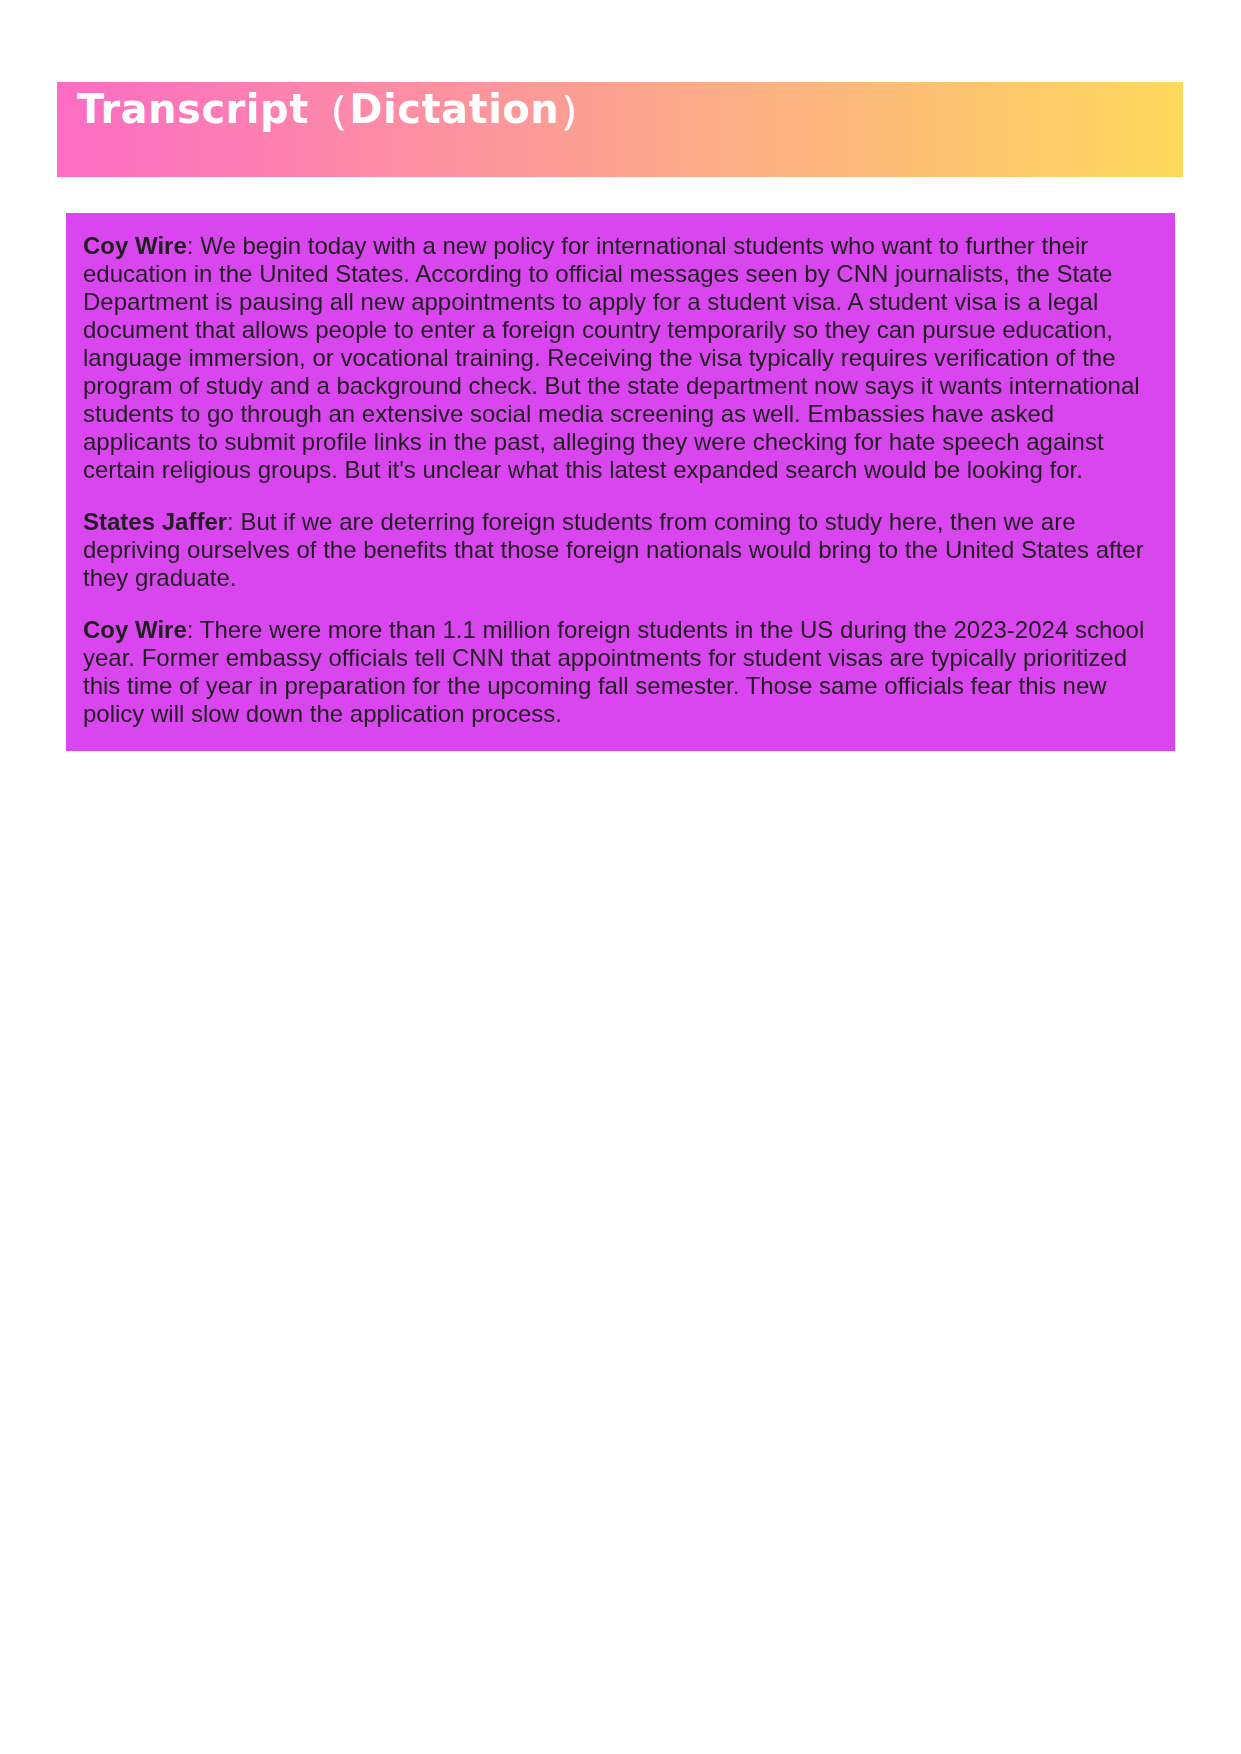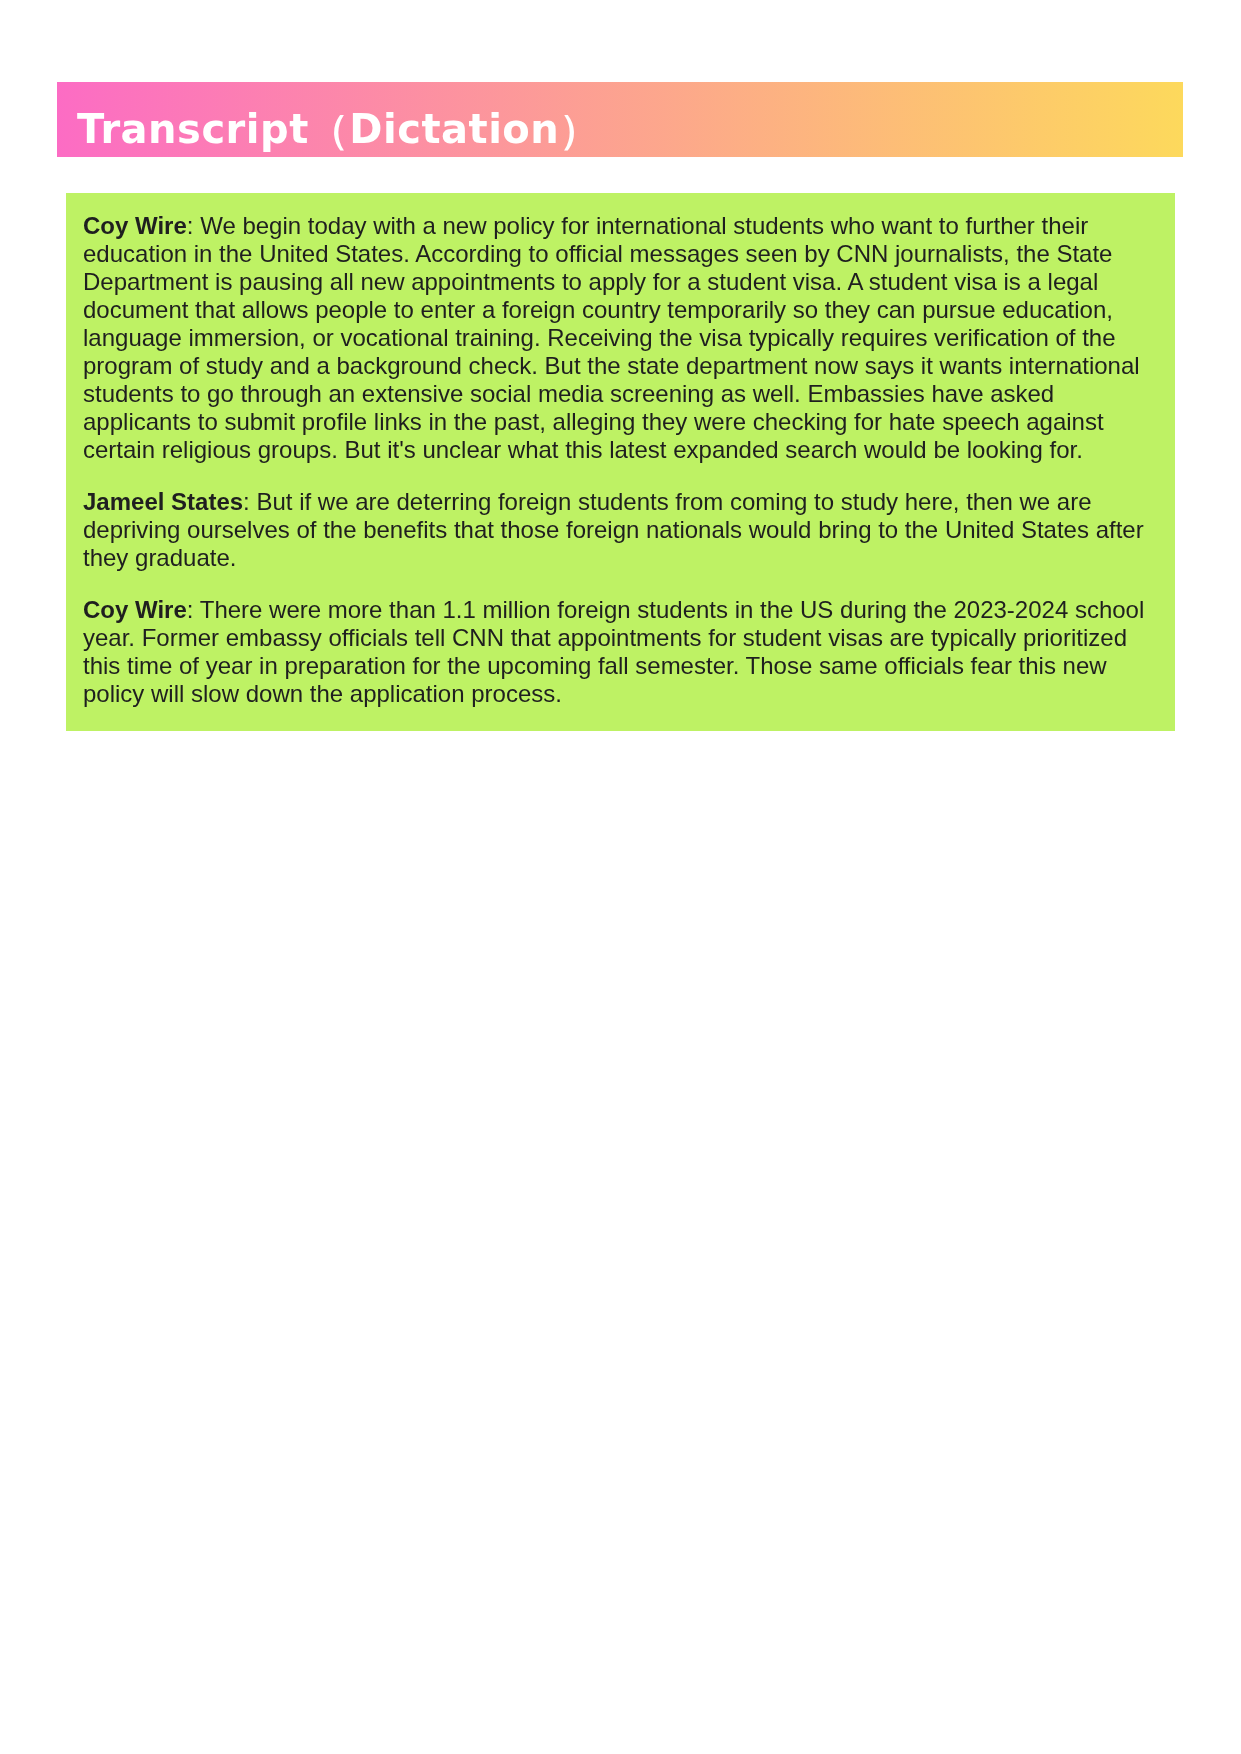--- a/index.html
+++ b/index.html
@@ -11,24 +11,24 @@
     font-family: "Liberation Sans", sans-serif;
   }
   .page {
     position: relative;
     width: 1241px;
     min-height: 1754px;
     background: #ffffff;
   }
   .banner {
     margin: 82px 58px 0 57px;
-    height: 75px;
+    height: 95px;
     background: linear-gradient(90deg, var(--grad-left, #fc6cc4) 0%, var(--grad-right, #fdd95c) 100%);
     display: flex;
-    align-items: flex-end;
+    align-items: flex-start;
   }
   .banner-title {
     margin: 0;
     padding-left: 20px;
     font-family: "DejaVu Sans", "Liberation Sans", sans-serif;
     font-size: 40px;
     font-weight: bold;
     letter-spacing: 0.5px;
     color: #ffffff;
   }
@@ -54,23 +54,23 @@
 </style>
 </head>
 <body>
 
 <div class="page">
 
   <div class="banner" style="--grad-left: #fc6cc4; --grad-right: #fdd95c;">
     <h1 class="banner-title" style="color: rgb(255, 255, 255);">Transcript（Dictation）</h1>
   </div>
 
-  <div class="card" style="background: #bef264;">
+  <div class="card" style="background: #d946ef;">
 
     <p class="para" style="color: rgb(31, 31, 31);"><strong class="speaker">Coy Wire</strong><span>: </span><span>We begin today with a new policy for international students who want to further their education in the United States. According to official messages seen by CNN journalists, the State Department is pausing all new appointments to apply for a student visa. A student visa is a legal document that allows people to enter a foreign country temporarily so they can pursue education, language immersion, or vocational training. Receiving the visa typically requires verification of the program of study and a background check. But the state department now says it wants international students to go through an extensive social media screening as well. Embassies have asked applicants to submit profile links in the past, alleging they were checking for hate speech against certain religious groups. But it's unclear what this latest expanded search would be looking for.</span></p>
 
-    <p class="para" style="color: rgb(31, 31, 31);"><strong class="speaker">Jameel States</strong><span>: </span><span>But if we are deterring foreign students from coming to study here, then we are depriving ourselves of the benefits that those foreign nationals would bring to the United States after they graduate.</span></p>
+    <p class="para" style="color: rgb(31, 31, 31);"><strong class="speaker">States Jaffer</strong><span>: </span><span>But if we are deterring foreign students from coming to study here, then we are depriving ourselves of the benefits that those foreign nationals would bring to the United States after they graduate.</span></p>
 
     <p class="para" style="color: rgb(31, 31, 31);"><strong class="speaker">Coy Wire</strong><span>: </span><span>There were more than 1.1 million foreign students in the US during the 2023-2024 school year. Former embassy officials tell CNN that appointments for student visas are typically prioritized this time of year in preparation for the upcoming fall semester. Those same officials fear this new policy will slow down the application process.</span></p>
 
   </div>
 
 </div>
 
 </body></html>

